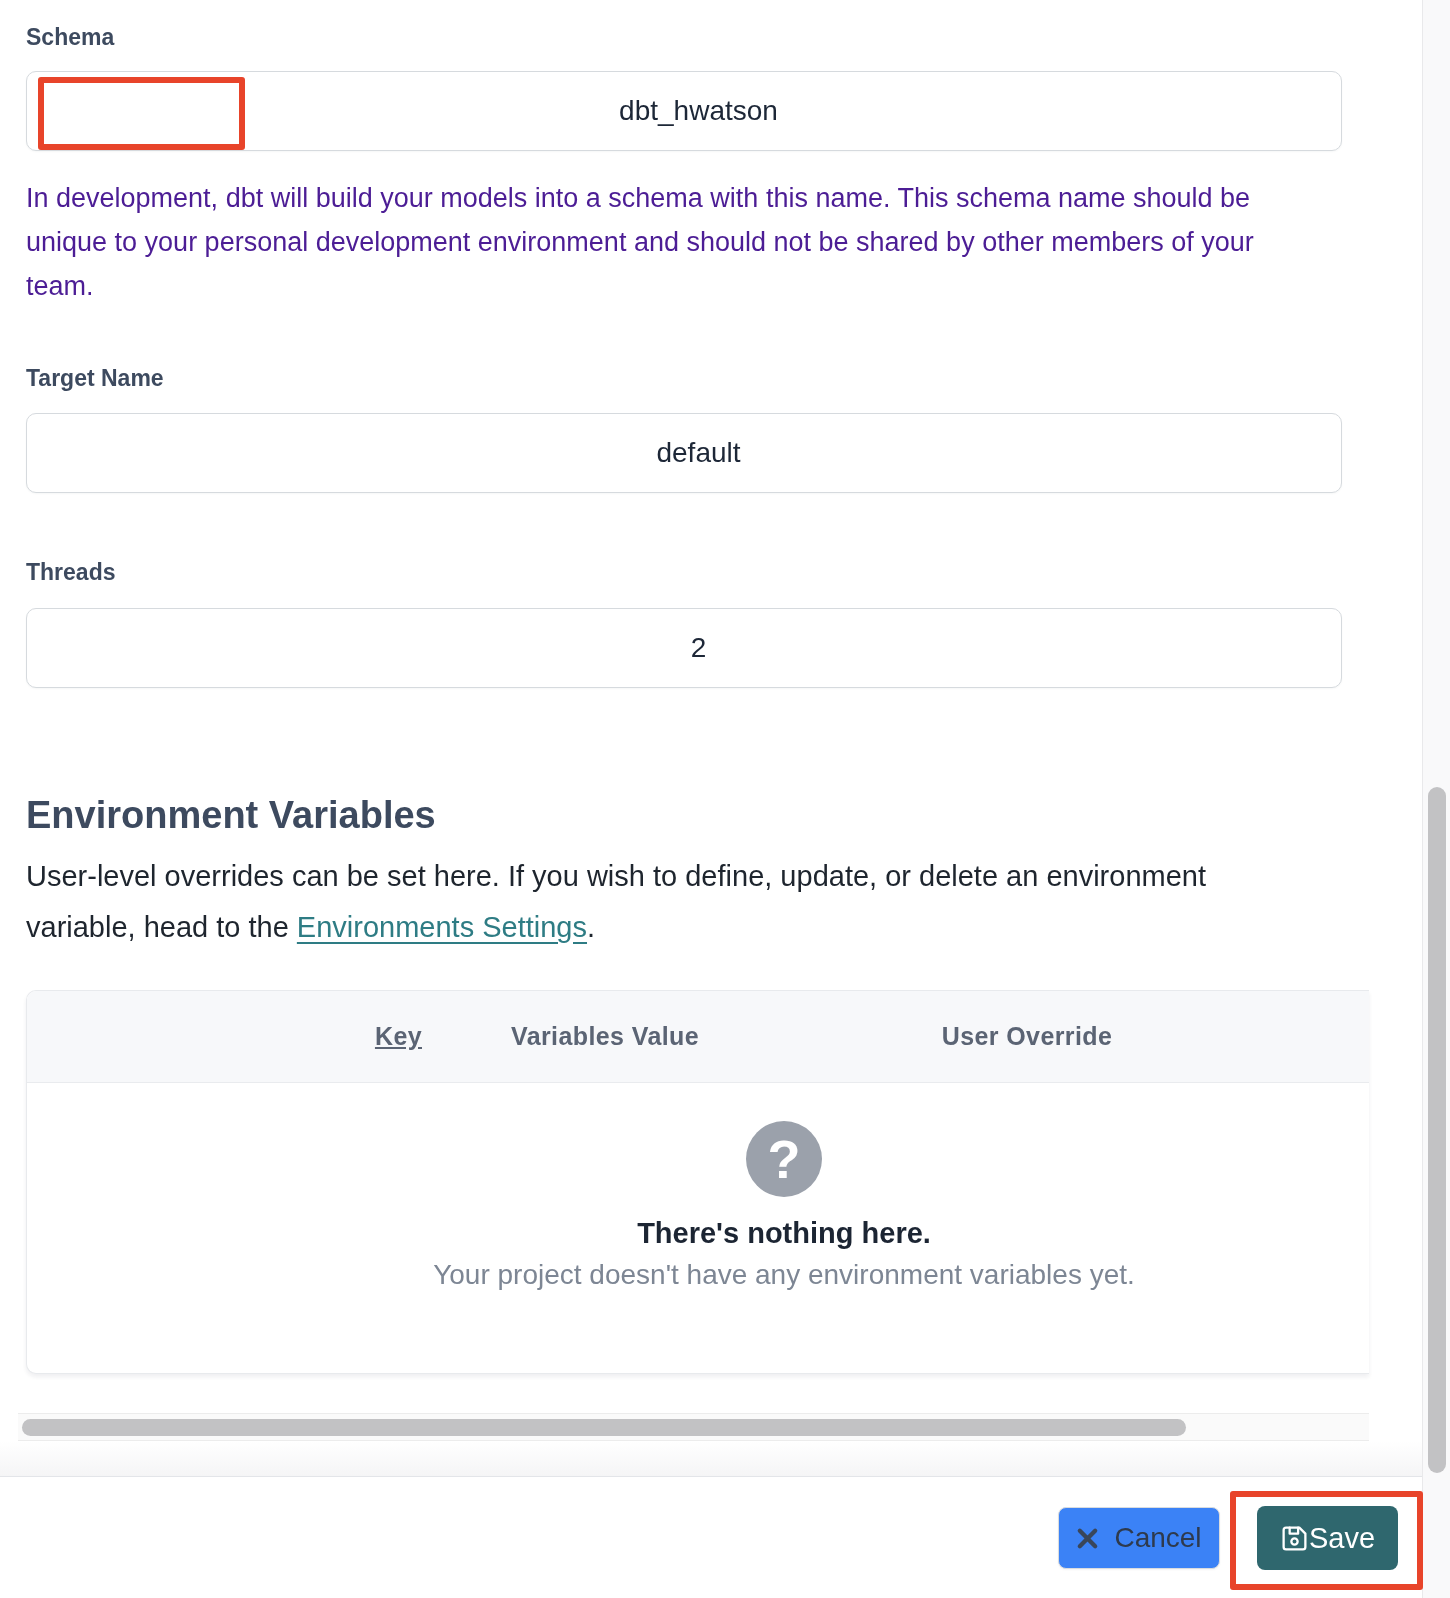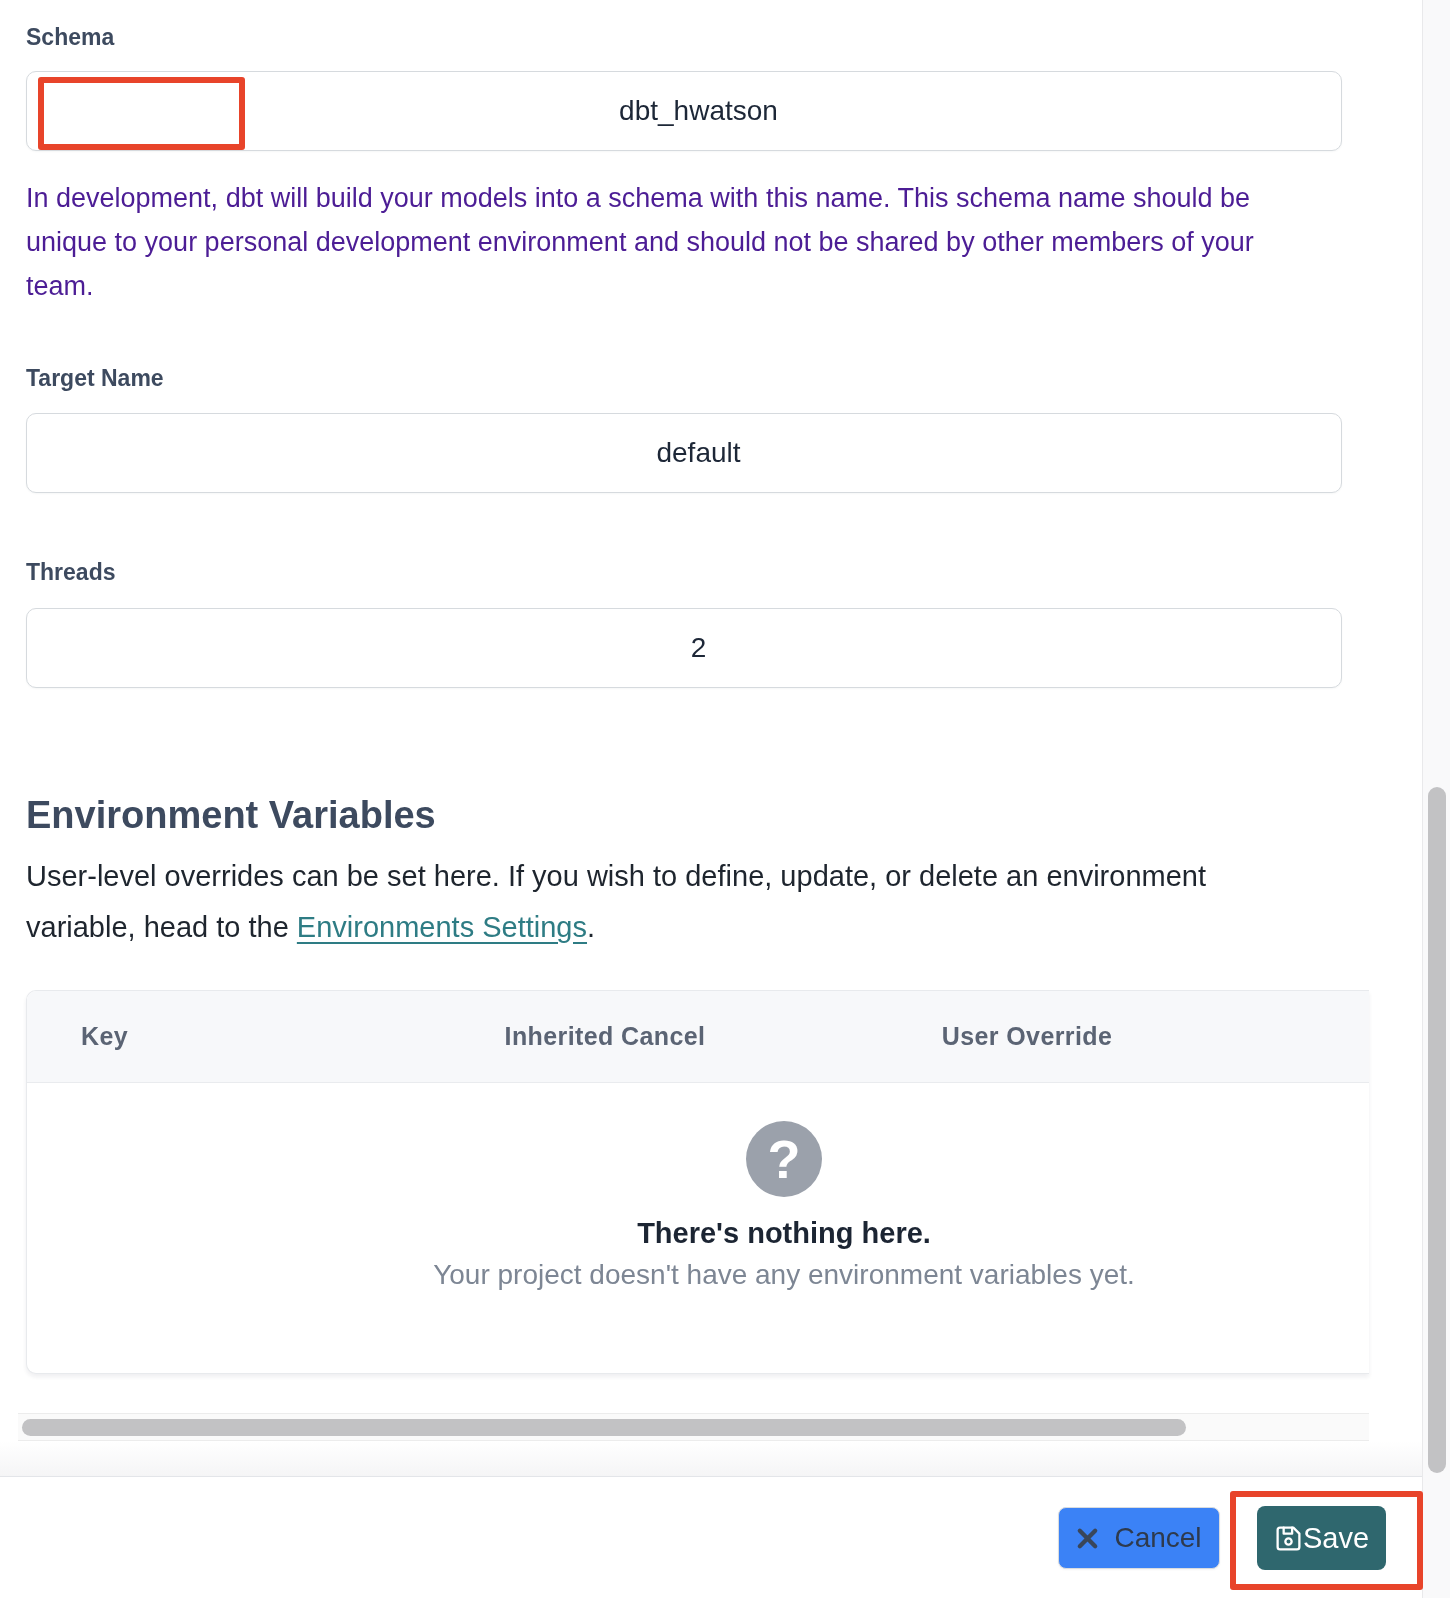--- a/index.html
+++ b/index.html
@@ -99,21 +99,21 @@
     height: 92px;
     background: #f7f8fa;
     border-bottom: 1px solid #e9ebee;
   }
   .th {
     font-size: 25px;
     font-weight: 700;
     color: #5b6474;
     letter-spacing: 0.4px;
   }
-  .th-key { width: 395px; text-align: left; padding-left: 54px; }
+  .th-key { width: 395px; text-align: right; padding-left: 54px; text-decoration: underline; }
   .th-inherited { width: 366px; text-align: center; }
   .th-override { width: 478px; text-align: center; }
   .ev-tbody { width: 1514px; position: relative; height: 291px; }
   .empty-state { width: 1514px; text-align: center; }
   .qmark-circle {
     width: 76px; height: 76px;
     margin: 38px auto 0 auto;
     border-radius: 50%;
     background: #9ba1ab;
     color: #ffffff;
@@ -193,21 +193,21 @@
     width: 162px; height: 62px;
     background: #3b82f6;
     border: 1px solid #d9dcdf;
     box-shadow: 0 1px 2px rgba(30,40,60,0.05);
     color: #2e3a4d;
     font-size: 28px;
     gap: 15px;
   }
   .btn-save {
     left: 1257px; top: 1506px;
-    width: 129px; height: 64px;
+    width: 141px; height: 64px;
     background: #2f676e;
     border: none;
     color: #ffffff;
     font-size: 29px;
   }
   .icon { display: inline-flex; align-items: center; justify-content: center; }
 </style>
 </head>
 <body>
 
@@ -231,21 +231,21 @@
   <div class="ev-heading">Environment Variables</div>
   <div class="ev-desc">
     <span class="line">User-level overrides can be set here. If you wish to define, update, or delete an environment</span>
     <span class="line"><span>variable, head to the </span><a class="ev-link">Environments Settings</a><span>.</span></span>
   </div>
 
   <div class="ev-table">
     <div class="ev-table-inner">
       <div class="ev-thead">
         <div class="th th-key">Key</div>
-        <div class="th th-inherited">Inherited Cancel</div>
+        <div class="th th-inherited">Variables Value</div>
         <div class="th th-override">User Override</div>
       </div>
       <div class="ev-tbody">
         <div class="empty-state">
           <div class="qmark-circle">?</div>
           <div class="empty-title">There's nothing here.</div>
           <div class="empty-subtitle">Your project doesn't have any environment variables yet.</div>
         </div>
       </div>
     </div>

